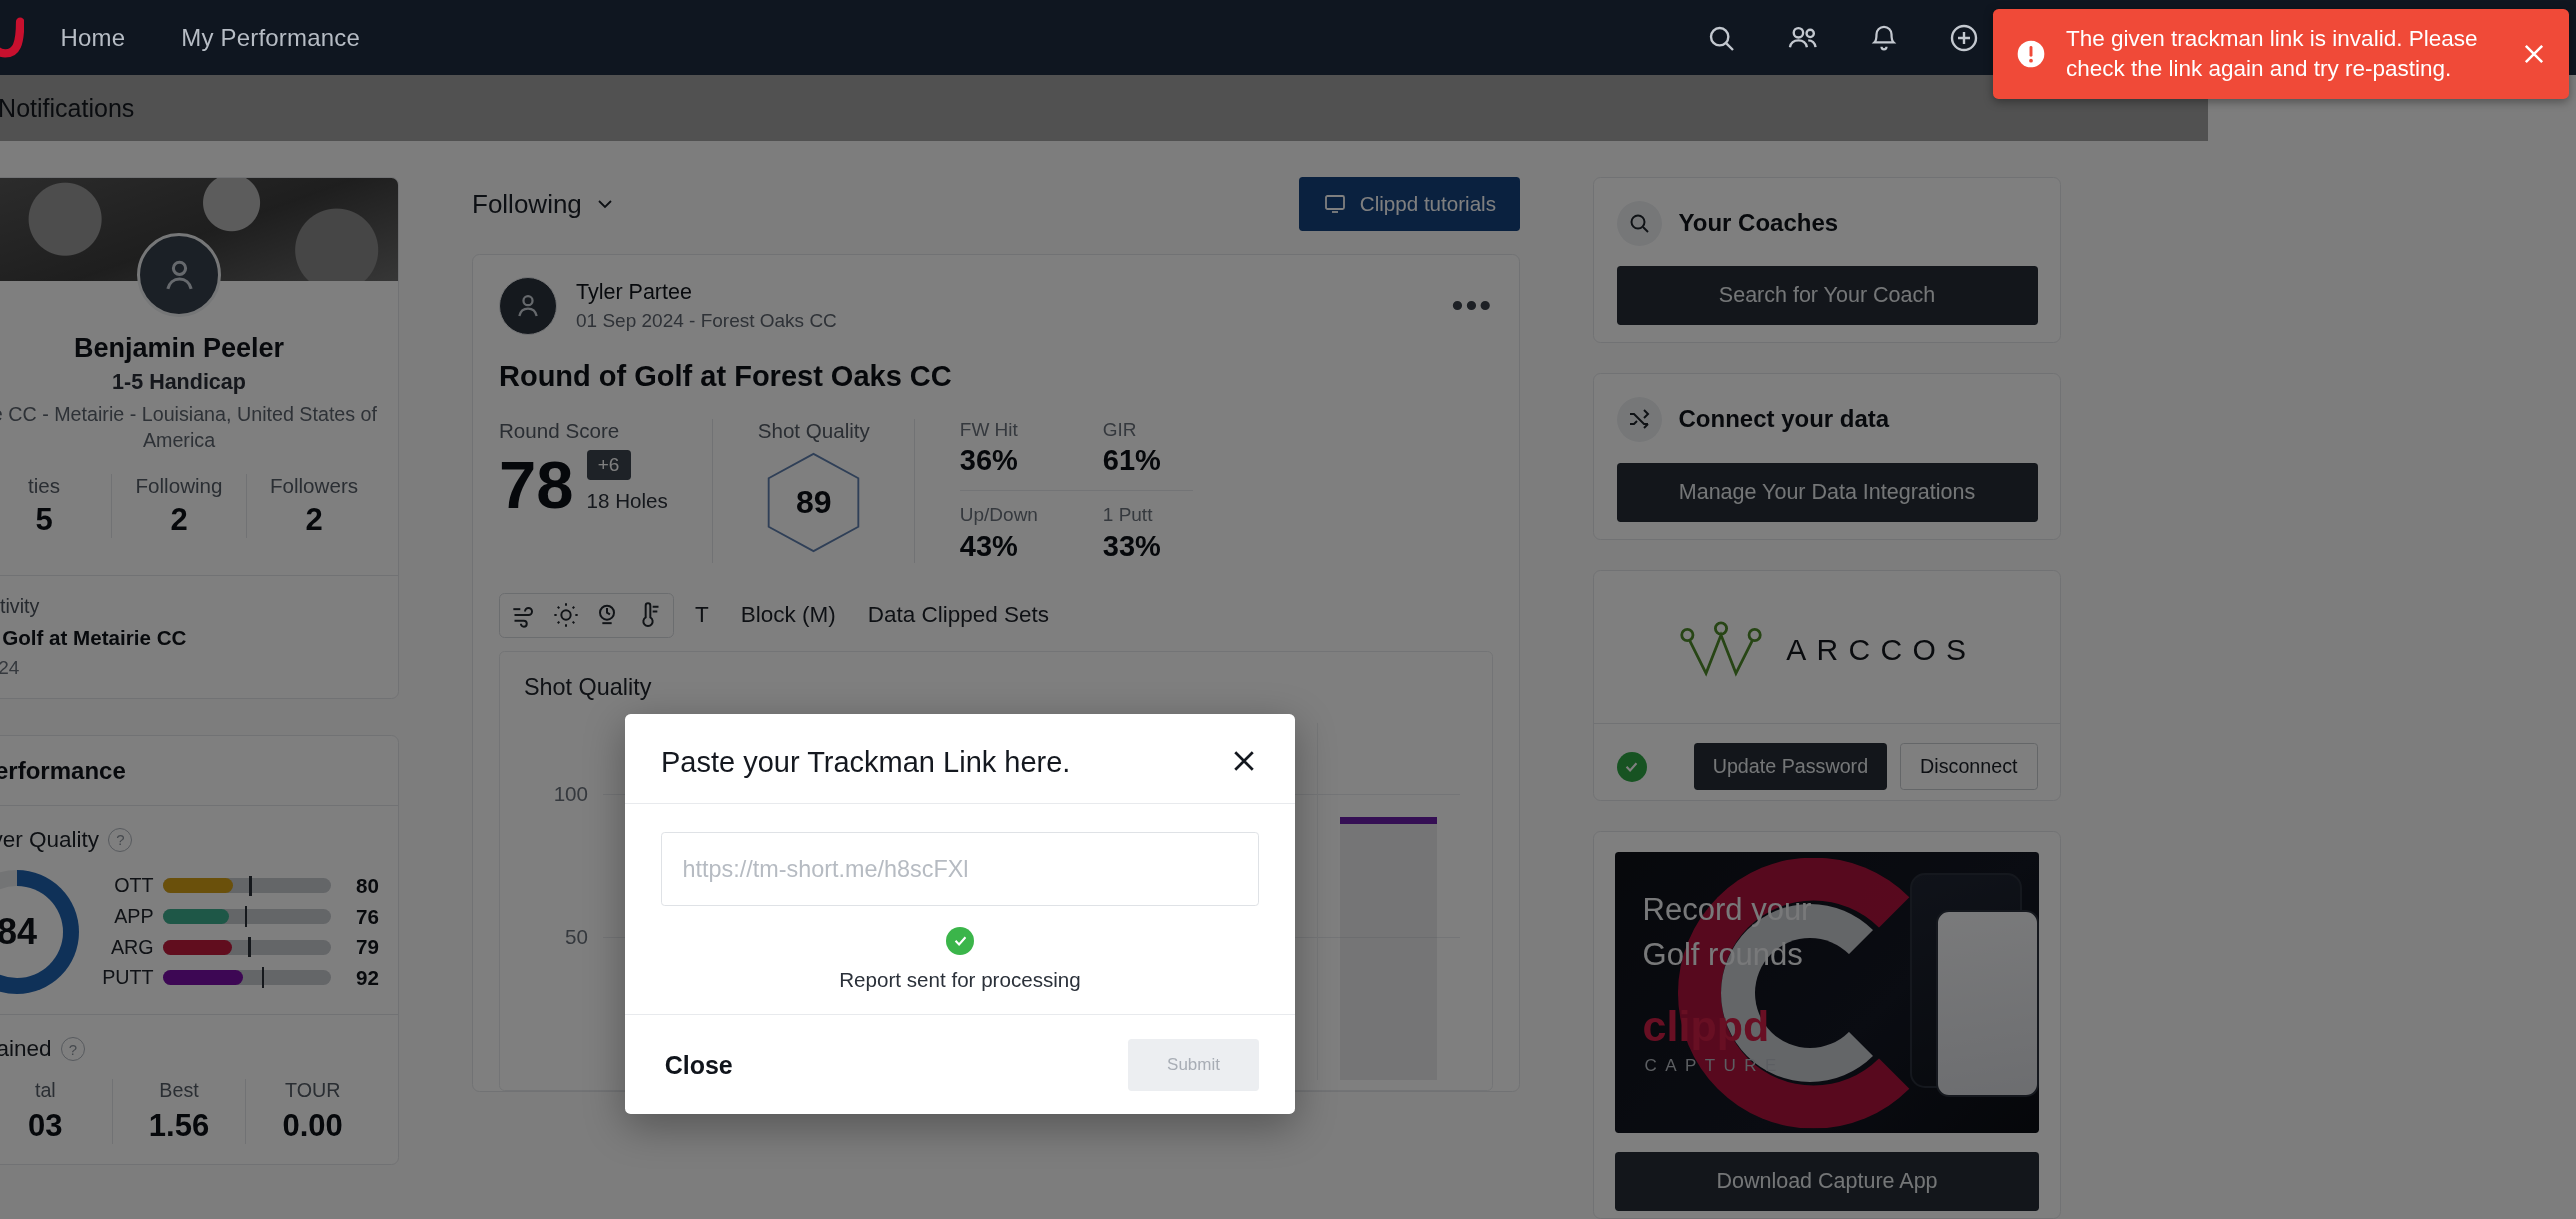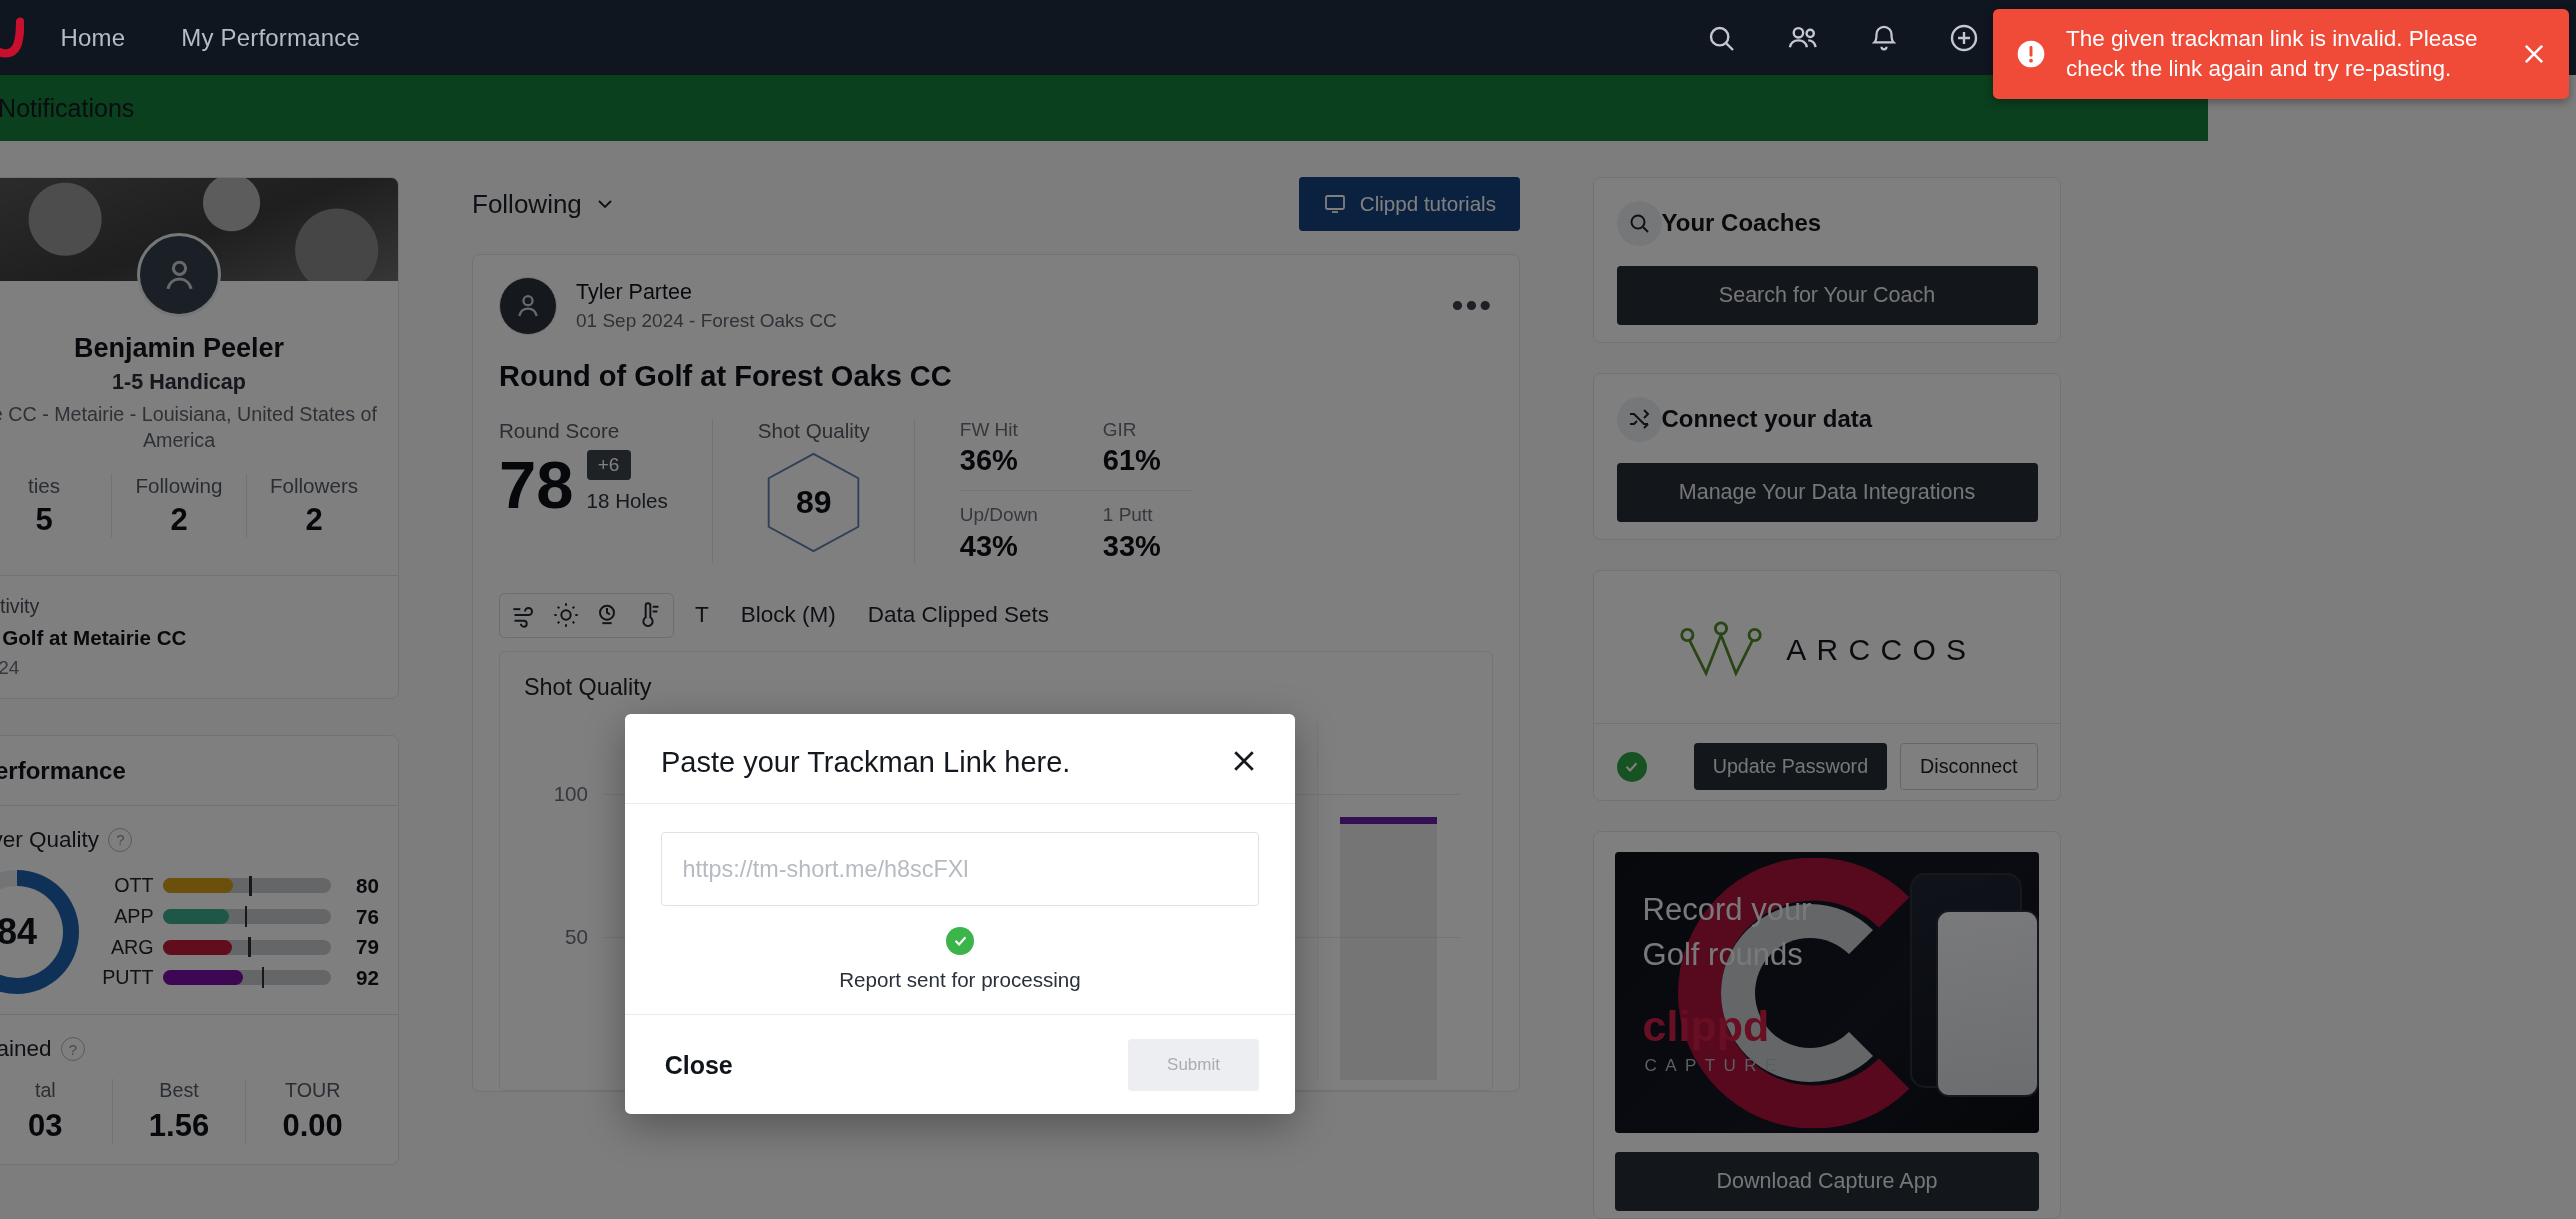--- a/index.html
+++ b/index.html
@@ -65,21 +65,21 @@
   }
   .toast-icon { flex: 0 0 auto; width: 32px; height: 32px; color: #ffffff; }
   .toast-msg {
     flex: 1 1 auto; color: #ffffff; font-size: 22.5px; line-height: 1.32;
   }
   .toast-close { flex: 0 0 auto; color: #fff; cursor: pointer; width: 28px; height:28px; }
 
   
   .subbar {
     position: absolute; top: 75px; left: 0; width: 2208px; height: 66px;
-    background: #15803d;
+    background: #a3a3a3;
     display: flex; align-items: center;
     z-index: 100;
   }
   .subbar-title { font-size: 25px; color: #14181f; margin-left: -1.9px; padding-left: 0; }
 
   
   .content {
     position: absolute; top: 140px; left: 0; width: 2576px; height: 1079px;
     display: flex; gap: 36px;
     padding: 37px 45px 0 0;
@@ -228,21 +228,21 @@
   .chart-title { position:absolute; top: 22.5px; left: 24px; font-size: 23.4px; color:#20252c; }
   .plot { position:absolute; left: 103px; right: 32px; top: 71px; bottom: 9.4px; }
   .gridline { position:absolute; left:0; right:0; height:0.9px; background:#e9ebee; }
   .ytick { position:absolute; right: calc(100% + 15px); transform: translateY(-50%); font-size: 20.6px; color:#6b727c; }
   .vline { position:absolute; top:0; bottom:0; width:0.9px; background:#eceef1; }
   .bar-col { position:absolute; bottom:0; }
   .bar-cap { position:absolute; left:0; right:0; height: 6.6px; }
   .dlabel { position:absolute; transform: translate(-50%,-100%); font-size: 22.5px; color:#14181f; }
 
   
-  .rc-head { display:flex; align-items:center; padding: 22.5px 22.5px 0; }
+  .rc-head { display:flex; align-items:center; gap: 17px; padding: 22.5px 22.5px 0; }
   .rc-badge {
     width:45px; height:45px; border-radius:50%; background:#eceef1;
     display:flex; align-items:center; justify-content:center; color:#1f242b; flex:0 0 auto;
   }
   .rc-title { font-size: 24px; font-weight: 700; color:#10141b; }
   .rc-btn {
     display:block; width: calc(100% - 45px); margin: 20.6px 22.5px 24px;
     background:#262d36; color:#e9ecef; border:none; border-radius:3.7px;
     padding: 17px 0; font-size: 21.5px; cursor:pointer; text-align:center;
     font-family:"Liberation Sans", sans-serif;

